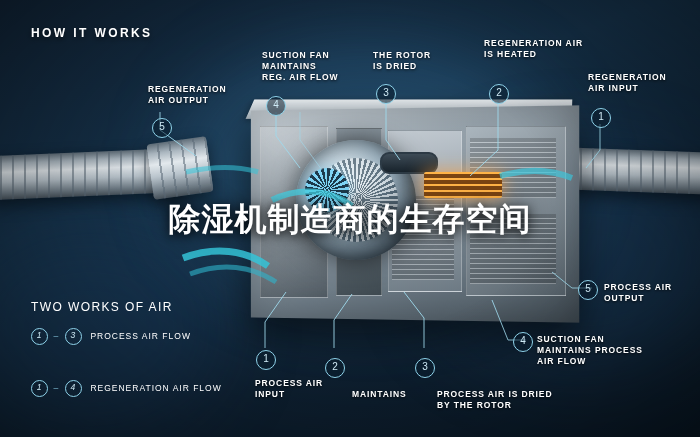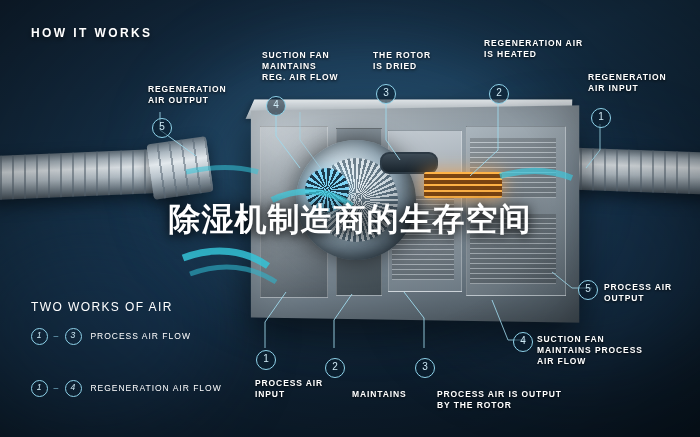--- a/index.html
+++ b/index.html
@@ -267,21 +267,21 @@
 AIR INPUT</div>
 
   <div class="label" style="left:604px; top:282px; width:90px;">PROCESS AIR
 OUTPUT</div>
   <div class="label" style="left:537px; top:334px; width:155px;">SUCTION FAN
 MAINTAINS PROCESS
 AIR FLOW</div>
   <div class="label" style="left:255px; top:378px; width:90px;">PROCESS AIR
 INPUT</div>
   <div class="label" style="left:352px; top:389px; width:90px;">MAINTAINS</div>
-  <div class="label" style="left:437px; top:389px; width:160px;">PROCESS AIR IS OUTPUT
+  <div class="label" style="left:437px; top:389px; width:160px;">PROCESS AIR IS DRIED
 BY THE ROTOR</div>
 
   <div class="legend-title">TWO WORKS OF AIR</div>
 
   <div class="legend-row" style="top:328px;">
     <span class="nums">
       <span class="lgnum">1</span>
       <span class="dash">–</span>
       <span class="lgnum">3</span>
     </span>

